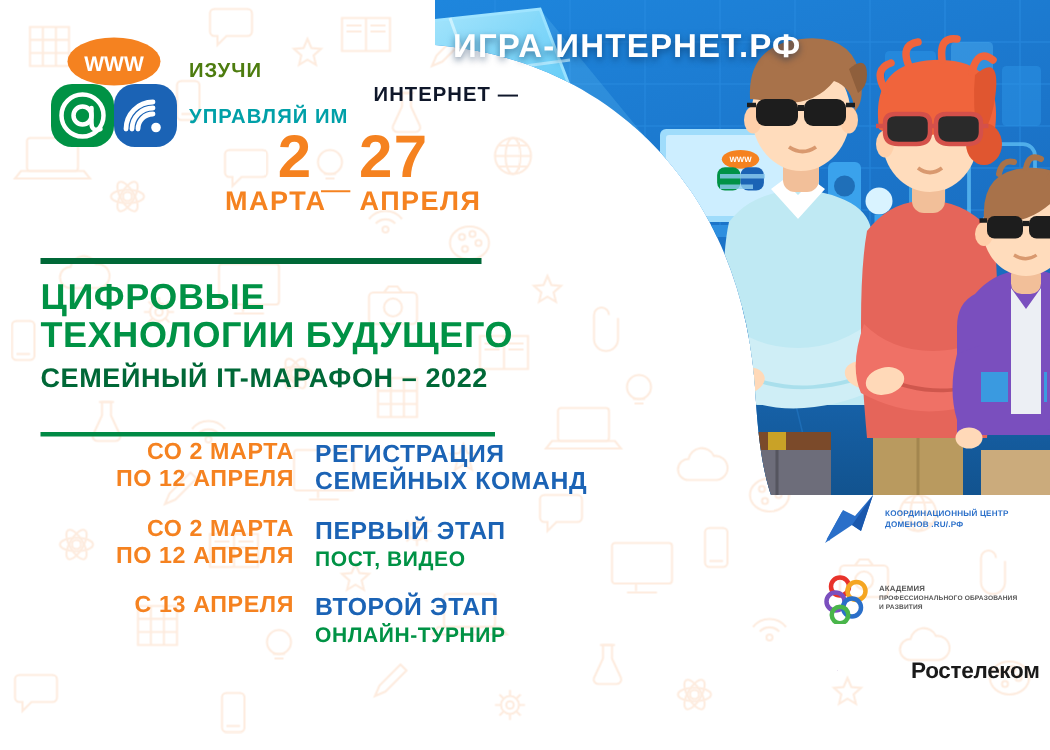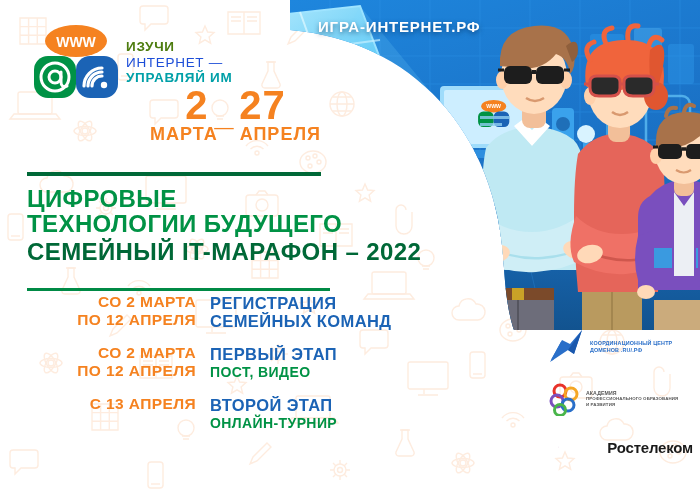--- a/index.html
+++ b/index.html
@@ -20,39 +20,39 @@
   .bluepanel{
     position:absolute;right:0;top:0;width:410px;height:330px;overflow:hidden;
   }
   .bluepanel svg{display:block;}
 
   
   .logo{position:absolute;left:28px;top:24px;width:96px;height:76px;}
 
   .lockup{position:absolute;left:126px;top:40px;width:220px;}
   .lockup .l1{color:#4d7c0f;font-size:13.5px;font-weight:bold;letter-spacing:.7px;line-height:14.5px;}
-  .lockup .l2{color:#1d4ed8;font-size:13.5px;font-weight:normal;letter-spacing:.7px;line-height:15.5px;}
+  .lockup .l2{color:#0f172a;font-size:13.5px;font-weight:bold;letter-spacing:.7px;line-height:15.5px;text-align:right;}
   .lockup .l3{color:#00a0a8;font-size:13.5px;font-weight:bold;letter-spacing:.7px;line-height:15.5px;}
 
   
   .dates{position:absolute;left:118px;top:84px;width:235px;text-align:center;}
   .dates .row1{display:flex;align-items:center;justify-content:center;gap:6px;}
   .dates .num{color:#f58220;font-size:40px;font-weight:bold;letter-spacing:1px;line-height:42px;}
   .dates .dash{color:#f58220;font-size:34px;font-weight:bold;line-height:42px;position:relative;top:8px;}
   .dates .row2{display:flex;justify-content:center;gap:22px;margin-top:-2px;}
   .dates .mon{color:#f58220;font-size:18px;font-weight:bold;letter-spacing:1px;}
 
   
   .rule-thick{position:absolute;left:27px;top:172px;width:294px;height:4px;background:#006837;}
   .rule-thin{position:absolute;left:27px;top:288px;width:303px;height:3px;background:#008a45;}
 
   
   .headline{position:absolute;left:27px;top:186px;width:400px;}
   .headline .h1{color:#009245;font-size:24px;font-weight:bold;letter-spacing:.4px;line-height:25px;}
-  .headline .h2{color:#006837;font-size:24px;font-weight:bold;letter-spacing:.4px;line-height:26px;margin-top:3px;}
+  .headline .h2{color:#006837;font-size:18px;font-weight:bold;letter-spacing:.4px;line-height:26px;margin-top:3px;}
 
   
   .schedule{position:absolute;left:18px;top:293px;width:420px;}
   .srow{display:flex;margin-bottom:14px;}
   .sdate{width:178px;text-align:right;padding-right:14px;color:#f58220;
          font-size:15.5px;font-weight:bold;letter-spacing:.4px;line-height:18px;}
   .sbody{padding-top:1px;}
   .stitle{color:#1b63b5;font-size:16.5px;font-weight:bold;letter-spacing:.4px;line-height:18px;}
   .ssub{color:#009245;font-size:14px;font-weight:bold;letter-spacing:.4px;line-height:17px;margin-top:1px;}
 
@@ -433,22 +433,22 @@
             <rect x="368" y="144" width="24" height="15" rx="5" fill="#1d1d1d"></rect>
             <rect x="396" y="144" width="24" height="15" rx="5" fill="#1d1d1d"></rect>
             <path d="M392 149 h4" stroke="#1d1d1d" stroke-width="3.5"></path>
             <path d="M368 147 h-5 M420 147 h5" stroke="#1d1d1d" stroke-width="3"></path>
           </g>
           <path d="M386 170 q8 5 15 0" stroke="#d9996f" stroke-width="2.2" fill="none"></path>
         </g>
       </g>
     </svg>
 
-    <div style="position:absolute;left:12px;top:18px;color:#ffffff;font-size:15px;
-                font-weight:bold;letter-spacing:.8px;text-shadow:0 2px 5px rgba(6,40,80,.55);margin-left:16px;">ИГРА-ИНТЕРНЕТ.РФ</div>
+    <div style="position:absolute;left:12px;top:18px;color:#ffffff;font-size:22px;
+                font-weight:bold;letter-spacing:.8px;text-shadow:0 2px 5px rgba(6,40,80,.55);">ИГРА-ИНТЕРНЕТ.РФ</div>
   </div>
 
   <div class="logo">
     <svg width="96" height="76" viewBox="0 0 96 76" xmlns="http://www.w3.org/2000/svg">
       <ellipse cx="48" cy="17" rx="31" ry="16" fill="#f58220"></ellipse>
       <text x="48" y="23" font-family="Liberation Sans, sans-serif" font-size="14" font-weight="bold" fill="#ffffff" text-anchor="middle">WWW</text>
       <rect x="6" y="32" width="42" height="42" rx="14" fill="#009245"></rect>
       <rect x="48" y="32" width="42" height="42" rx="14" fill="#1b63b5"></rect>
       <g fill="none" stroke="#ffffff" stroke-width="3">
         <circle cx="27" cy="53" r="14"></circle>

